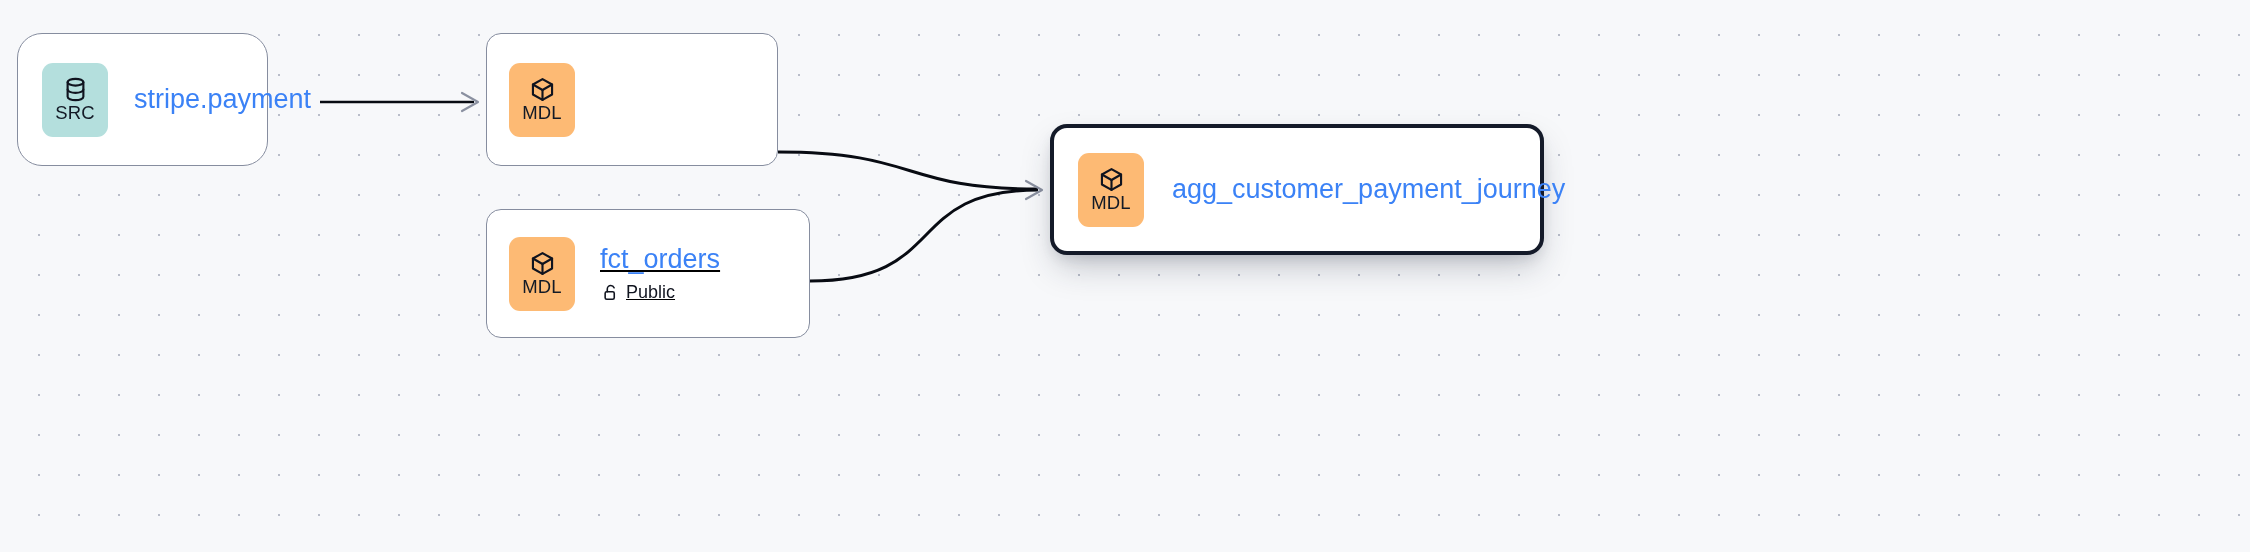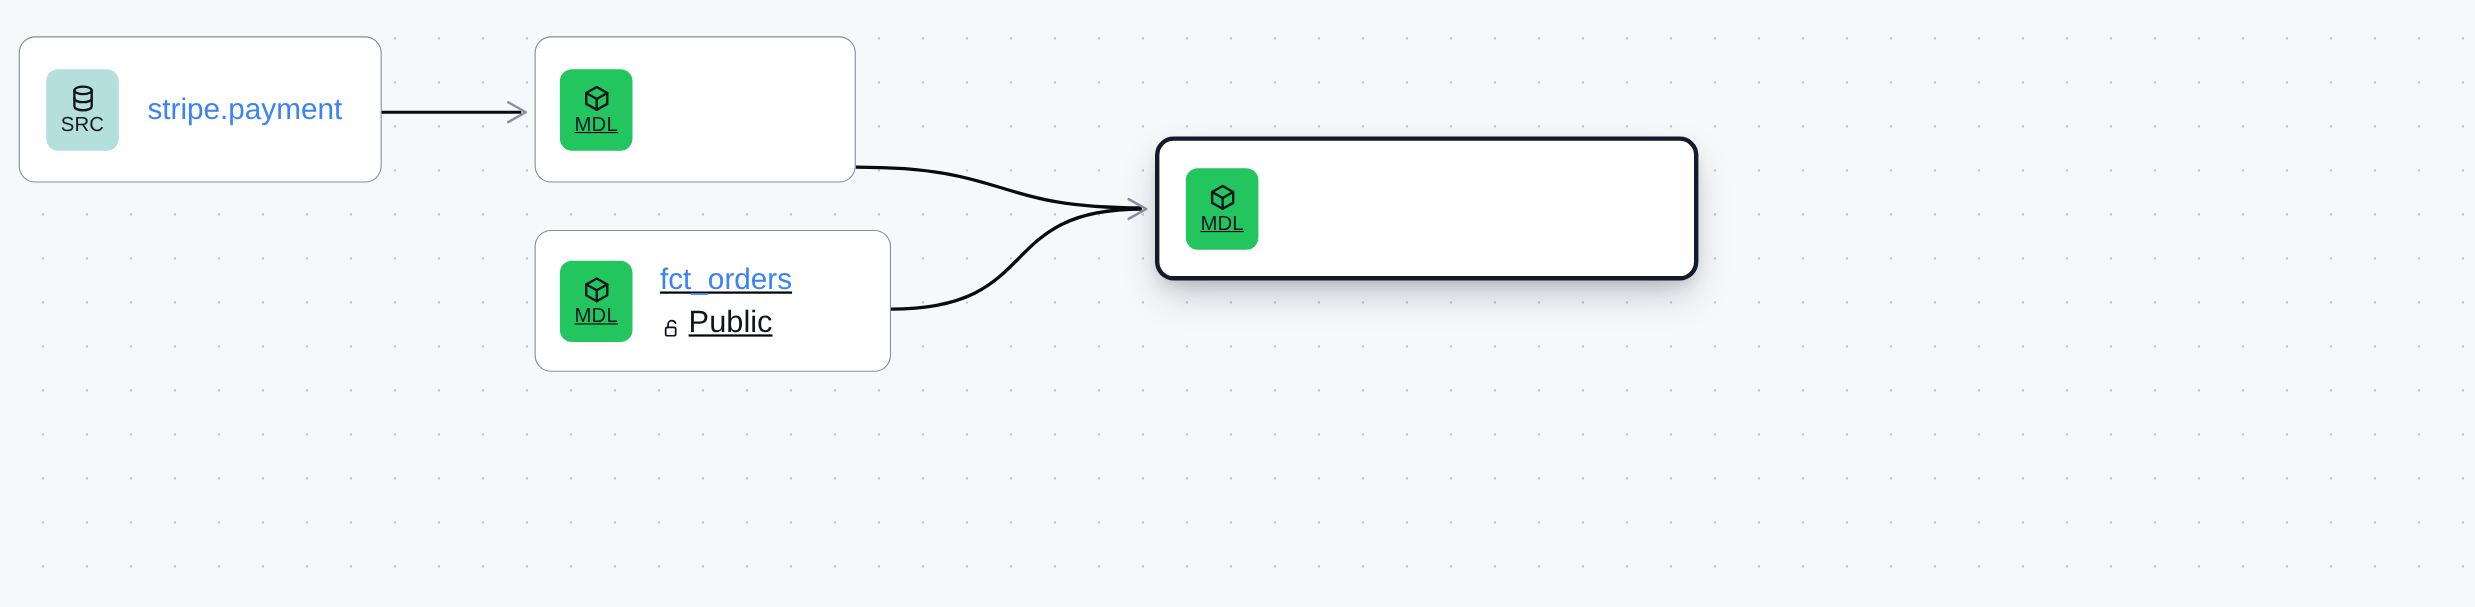--- a/index.html
+++ b/index.html
@@ -57,21 +57,21 @@
     width: 66px;
     height: 74px;
     border-radius: 11px;
     display: flex;
     flex-direction: column;
     align-items: center;
     justify-content: center;
     gap: 1px;
   }
   .badge.src { background: #b4dfdd; }
-  .badge.mdl { background: #22c55e; text-decoration: underline; }
+  .badge.mdl { background: #fdba74; }
 
   .badge svg {
     display: block;
     width: 27px;
     height: 27px;
   }
 
   .badge-text {
     font-size: 18.5px;
     line-height: 1;
@@ -91,40 +91,41 @@
   .node-title {
     font-size: 27px;
     line-height: 1.18;
     color: #3b82f6;
     white-space: nowrap;
     font-weight: 400;
   }
 
   .node-sub {
     display: flex;
-    align-items: flex-end;
+    align-items: flex-start;
     gap: 7px;
     margin-top: 7px;
-    font-size: 28px;
+    font-size: 18px;
     line-height: 1.1;
     color: #10141f;
     white-space: nowrap;
   }
   .node-sub svg {
     display: block;
     width: 19px;
     height: 19px;
     flex: 0 0 auto;
   }
 
   
   #node-stripe-payment {
     left: 17px;  top: 33px;
-    width: 330px; height: 133px;
+    width: 251px; height: 133px;
     padding-left: 24px;
+    border-radius: 25px;
   }
   #node-stripe-payment .node-body { margin-left: 26px; }
 
   #node-stg-payments {
     left: 486px; top: 33px;
     width: 292px; height: 133px;
     padding-left: 22px;
   }
   #node-stg-payments .node-body { margin-left: 25px; }
 
@@ -213,15 +214,18 @@
 
   <div class="node selected" id="node-agg-customer-payment-journey">
     <div class="badge mdl">
       <svg viewBox="0 0 24 24" fill="none" stroke="#10141f" stroke-width="1.9" stroke-linecap="round" stroke-linejoin="round">
         <path d="M12 2.8 L20.5 7.6 L12 12.4 L3.5 7.6 Z"></path>
         <path d="M3.5 7.6 V16.4 L12 21.2 V12.4"></path>
         <path d="M20.5 7.6 V16.4 L12 21.2"></path>
       </svg>
       <span class="badge-text">MDL</span>
     </div>
+    <div class="node-body">
+      <div class="node-title">agg_customer_payment_journey</div>
+    </div>
   </div>
 
 </div>
 
 </body></html>

